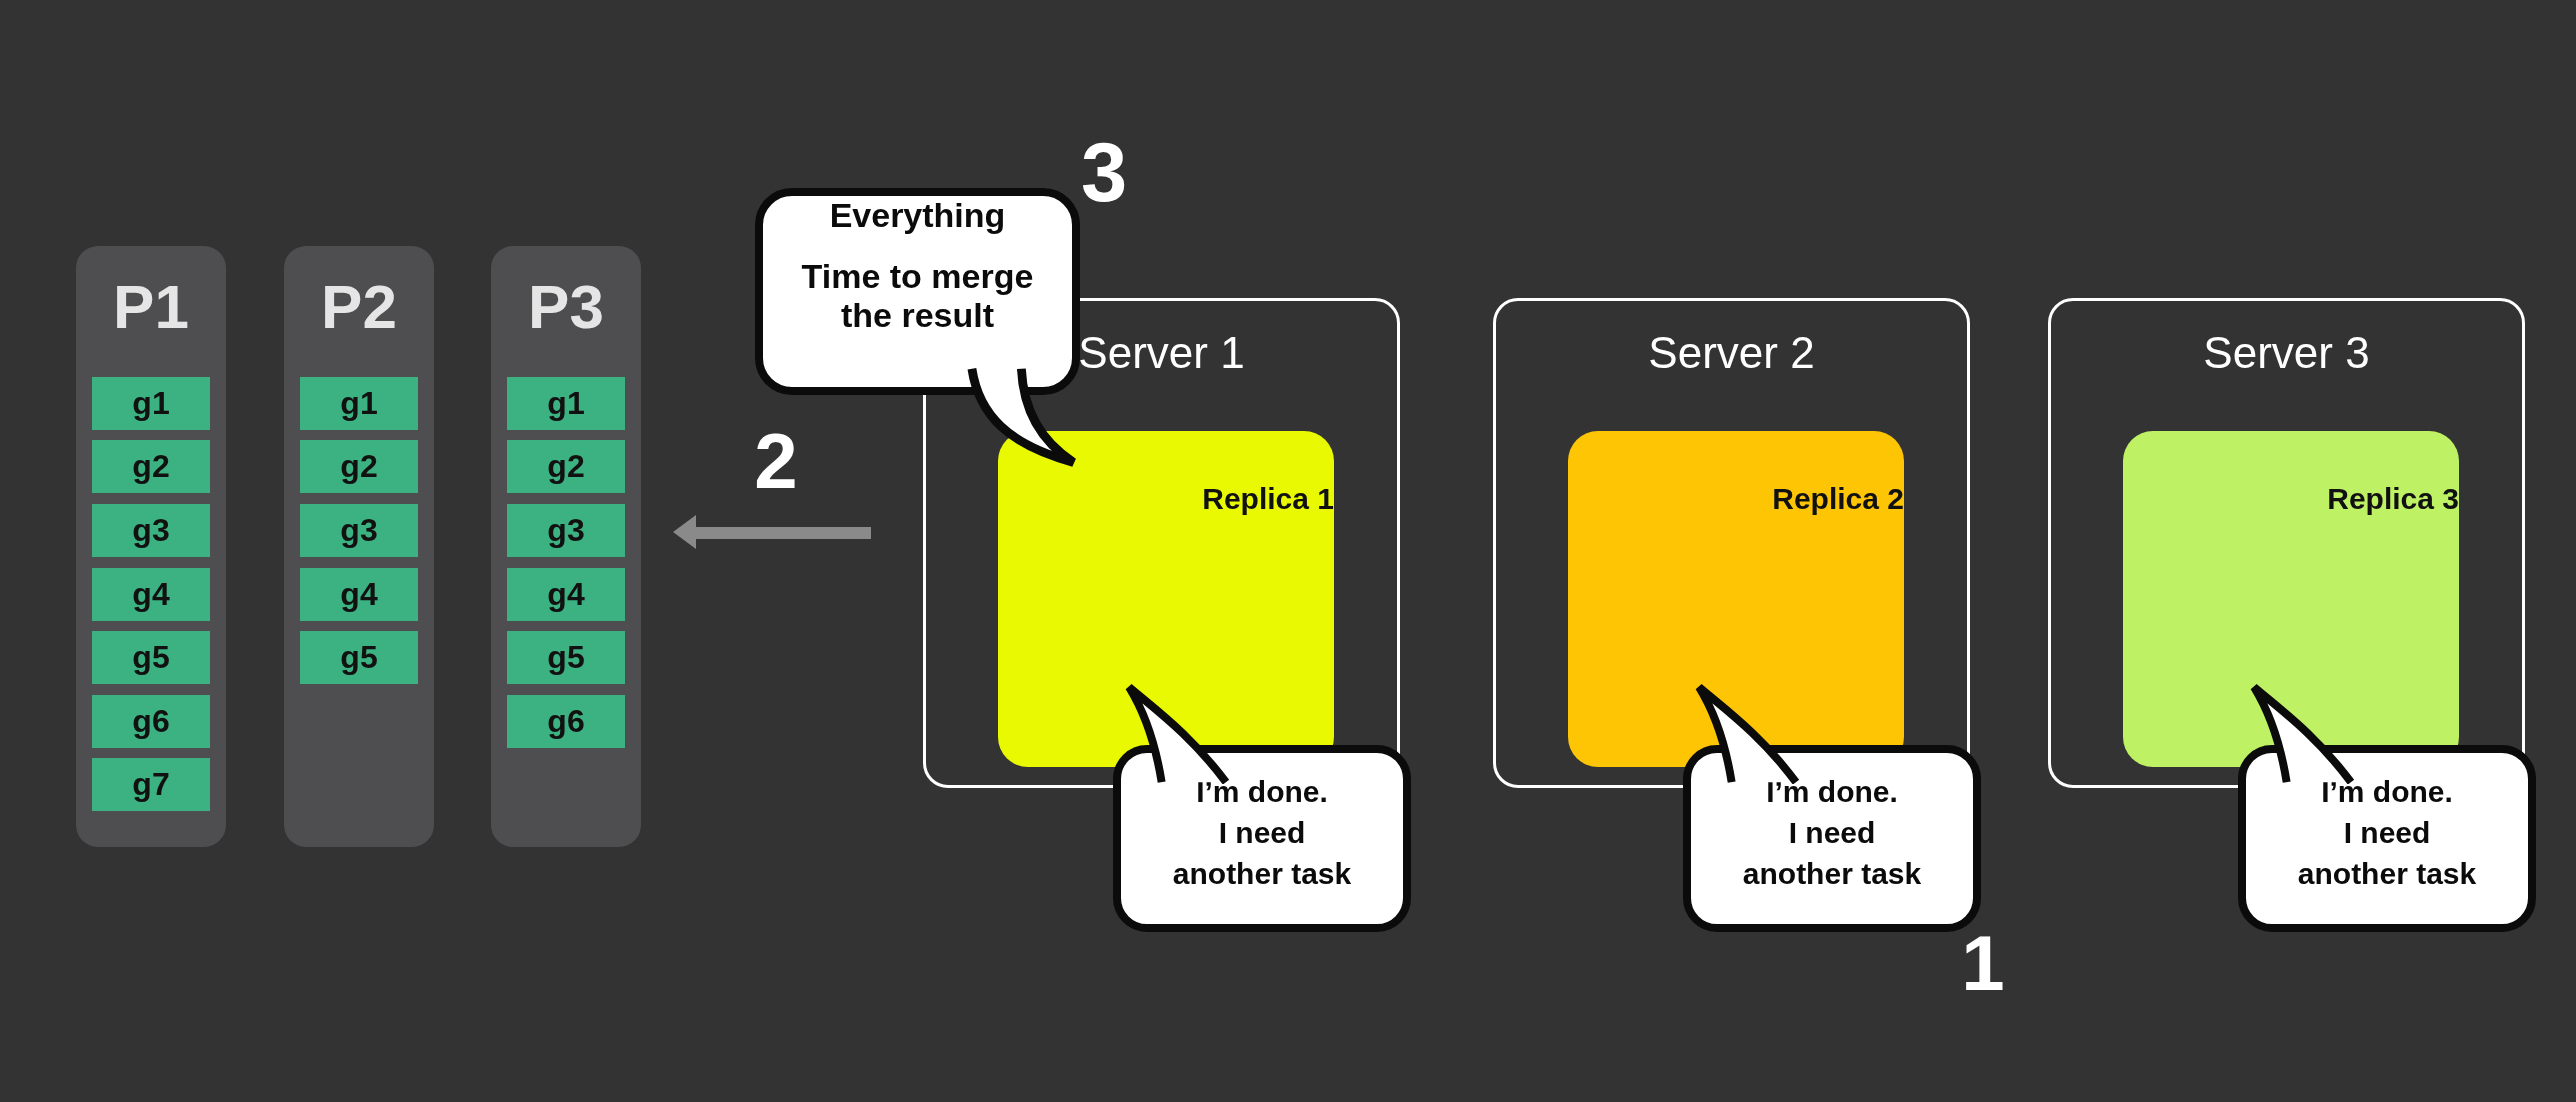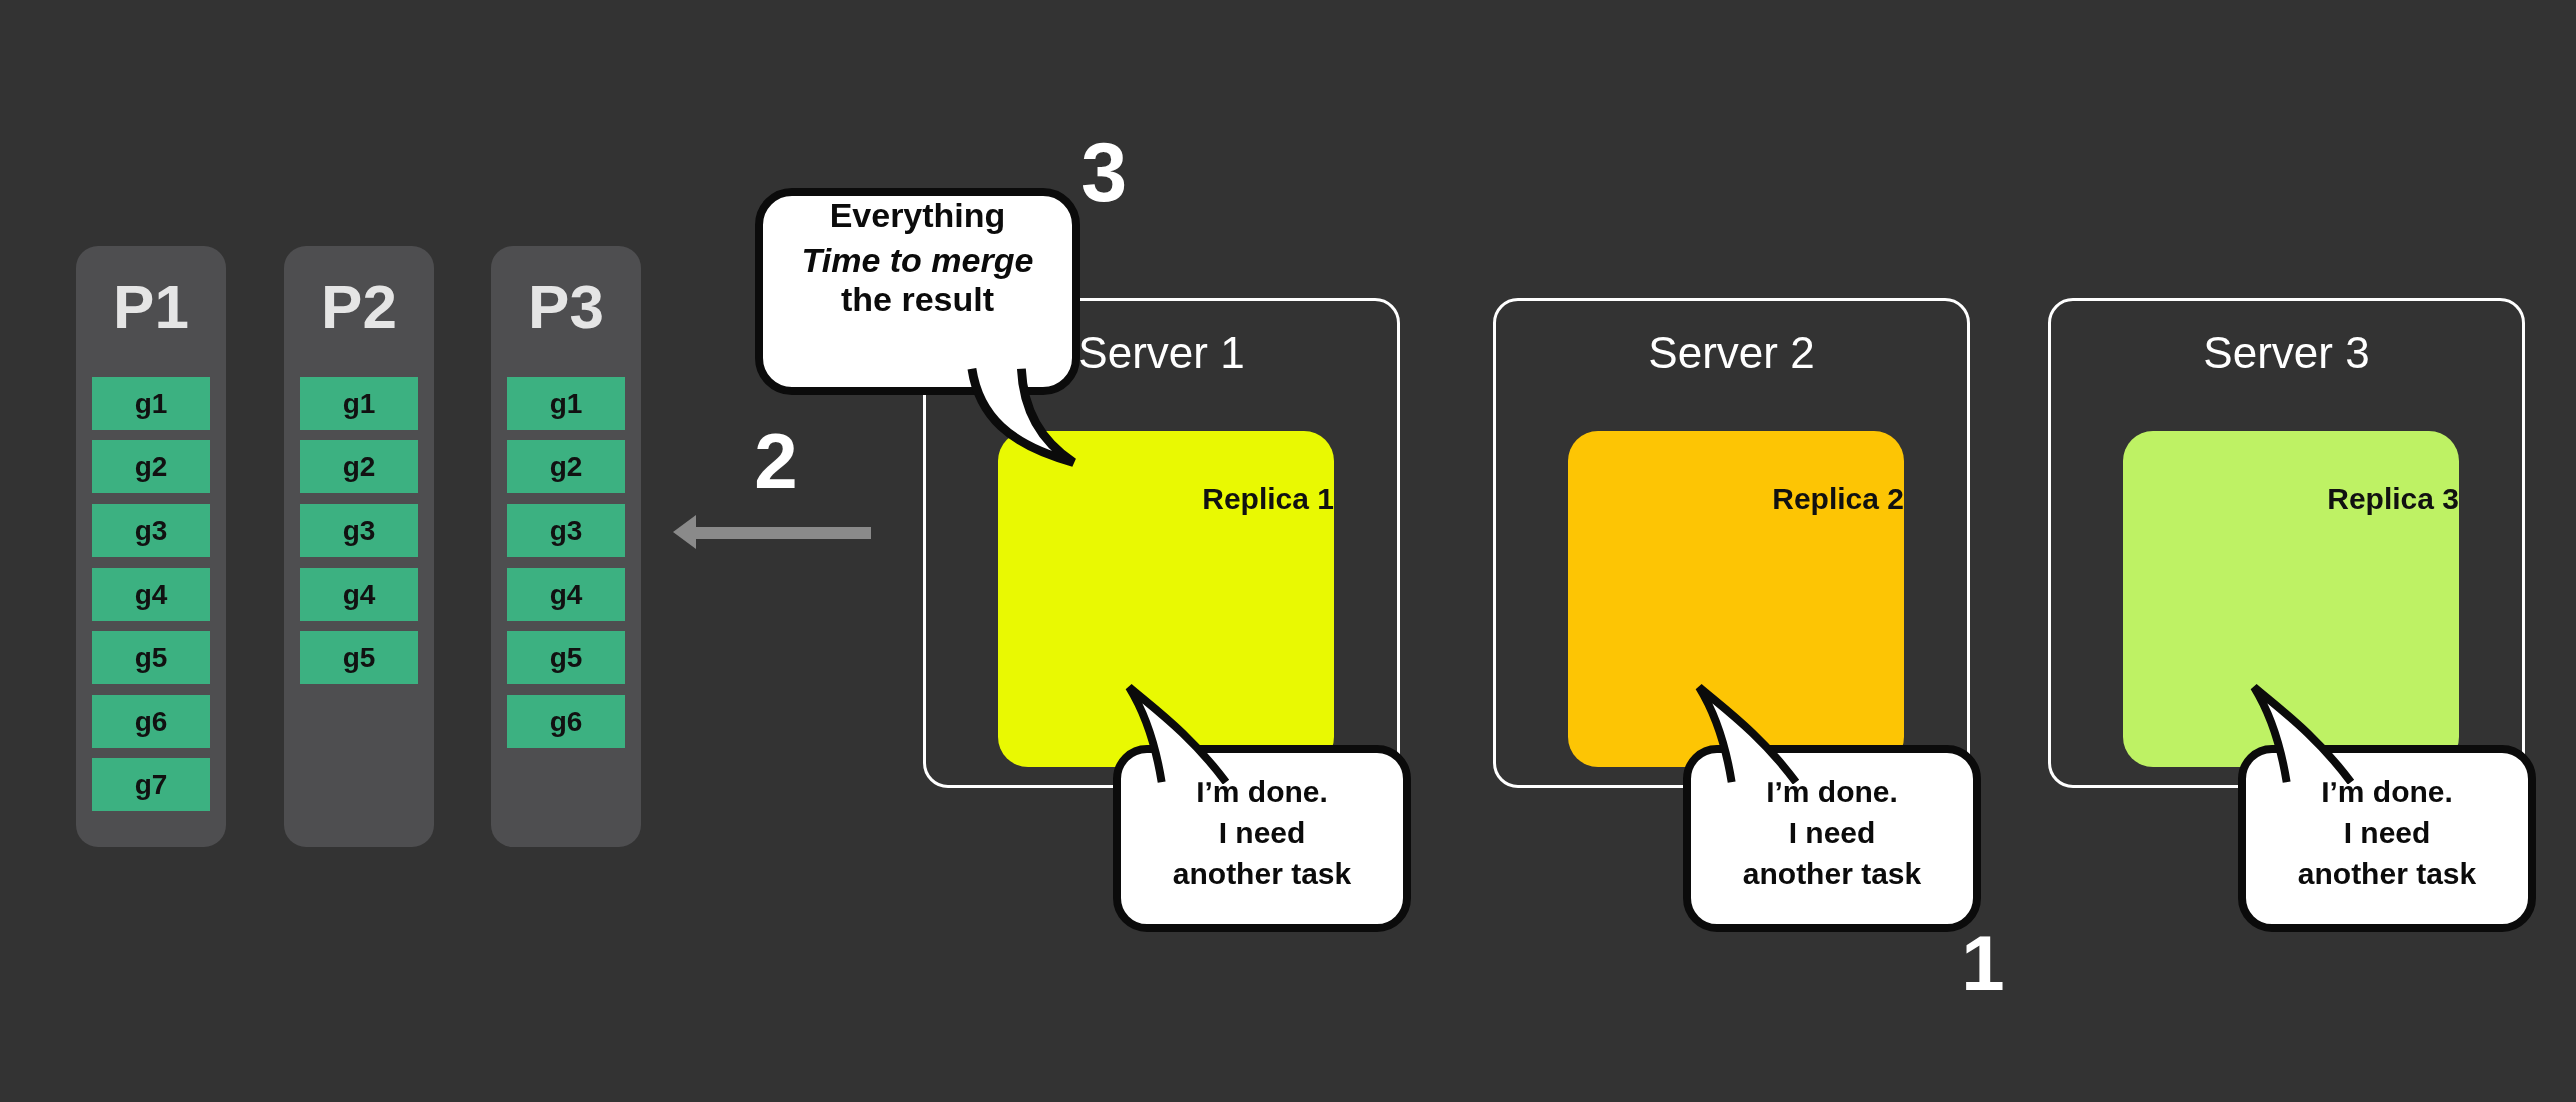--- a/index.html
+++ b/index.html
@@ -31,21 +31,21 @@
     color: #e5e5e5;
     line-height: 1;
   }
   .pcell {
     position: absolute;
     left: 16px;
     width: 118px;
     height: 53px;
     background: #3cb181;
     color: #111111;
-    font-size: 28px;
+    font-size: 32px;
     font-weight: bold;
     text-align: center;
     line-height: 53px;
   }
 
   
   .step-num {
     position: absolute;
     width: 106px;
     text-align: center;
@@ -138,21 +138,21 @@
   .tail-task { left: 199px; top: 680px; }
 
   .bubble-merge {
     left: 755px; top: 188px;
     width: 325px; height: 207px;
     border: 8.8px solid #0b0b0b;
     border-radius: 37px;
     z-index: 5;
   }
   .bubble-merge .bubble-line { font-size: 34px; line-height: 39px; }
-  .bubble-merge .gap-above { margin-top: 6px; font-style: italic; }
+  .bubble-merge .gap-above { margin-top: 22px; }
   .tail-merge { left: 954px; top: 367px; z-index: 6; }
 </style>
 </head>
 <body>
 
 <div id="canvas">
 
   <div class="pcol" style="left:76px">
     <div class="pcol-title">P1</div>
     <div class="pcell" style="top:131px">g1</div>

